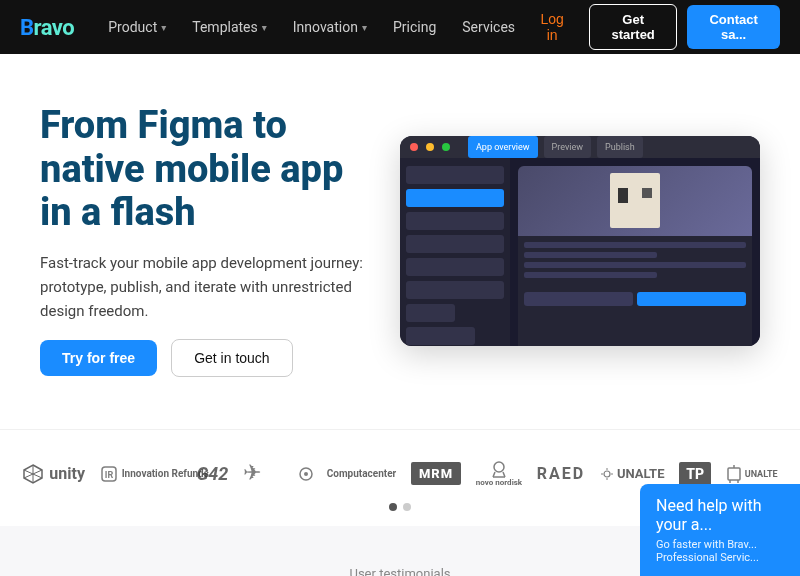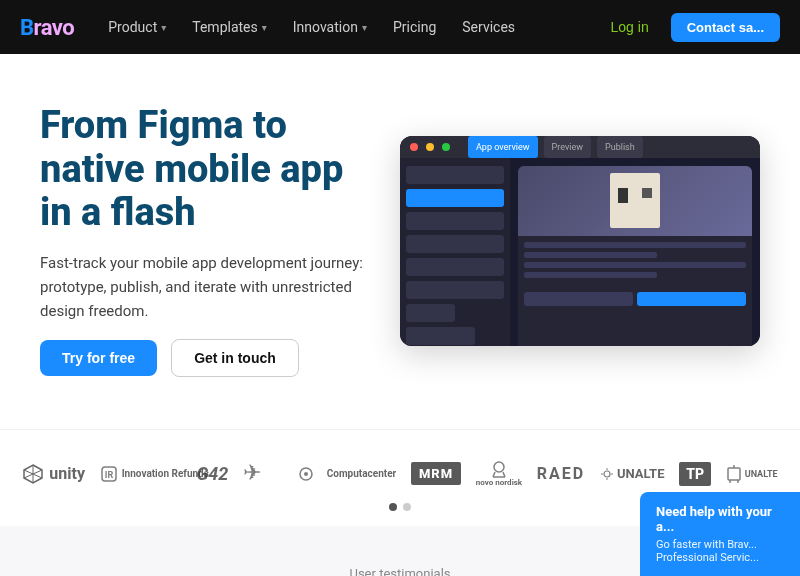--- a/index.html
+++ b/index.html
@@ -14,21 +14,21 @@
       padding: 0 20px;
       gap: 0;
     }
     .nav-logo {
       color: #fff;
       font-size: 22px;
       font-weight: 700;
       margin-right: 24px;
       letter-spacing: -0.5px;
     }
-    .nav-logo span { color: #f0abfc; }
+    .nav-logo span { color: #5eead4; }
     .nav-links {
       display: flex;
       align-items: center;
       gap: 6px;
       flex: 1;
     }
     .nav-link {
       color: #ccc;
       font-size: 14px;
       padding: 6px 10px;
@@ -41,21 +41,21 @@
     .nav-link .chevron {
       font-size: 10px;
       opacity: 0.7;
     }
     .nav-right {
       display: flex;
       align-items: center;
       gap: 10px;
     }
     .btn-login {
-      color: #84cc16;
+      color: #f97316;
       font-size: 14px;
       padding: 6px 12px;
       cursor: pointer;
       background: none;
       border: none;
     }
     .btn-get-started {
       background: none;
       border: 1.5px solid #fff;
       color: #fff;
@@ -118,21 +118,21 @@
       font-weight: 600;
       cursor: pointer;
     }
     .btn-touch {
       background: #fff;
       color: #111;
       border: 1.5px solid #ccc;
       padding: 10px 22px;
       border-radius: 8px;
       font-size: 14px;
-      font-weight: 700;
+      font-weight: 400;
       cursor: pointer;
     }
 
     
     .hero-image {
       flex: 0 0 360px;
       height: 210px;
       background: #1a1a2e;
       border-radius: 12px;
       overflow: hidden;
@@ -329,22 +329,22 @@
       right: 0;
       background: #1a8cff;
       color: #fff;
       padding: 12px 16px;
       border-radius: 8px 0 0 0;
       font-size: 13px;
       max-width: 160px;
       cursor: pointer;
     }
     .chat-widget-title {
-      font-weight: 700;
-      font-size: 13px;
+      font-weight: 400;
+      font-size: 16px;
       margin-bottom: 4px;
     }
     .chat-widget-sub {
       font-size: 11px;
       opacity: 0.9;
     }
 
     
     .unity-logo {
       display: flex;
@@ -378,20 +378,21 @@
     </div>
     <div class="nav-link">
       <span>Pricing</span>
     </div>
     <div class="nav-link">
       <span>Services</span>
     </div>
   </div>
   <div class="nav-right">
     <button class="btn-login">Log in</button>
+    <button class="btn-get-started">Get started</button>
     <button class="btn-contact">Contact sa...</button>
   </div>
 </nav>
 
 <section class="hero">
   <div class="hero-text">
     <h1 class="hero-title">From Figma to native mobile app in a flash</h1>
     <p class="hero-subtitle">Fast-track your mobile app development journey: prototype, publish, and iterate with unrestricted design freedom.</p>
     <div class="hero-buttons">
       <button class="btn-try">Try for free</button>

